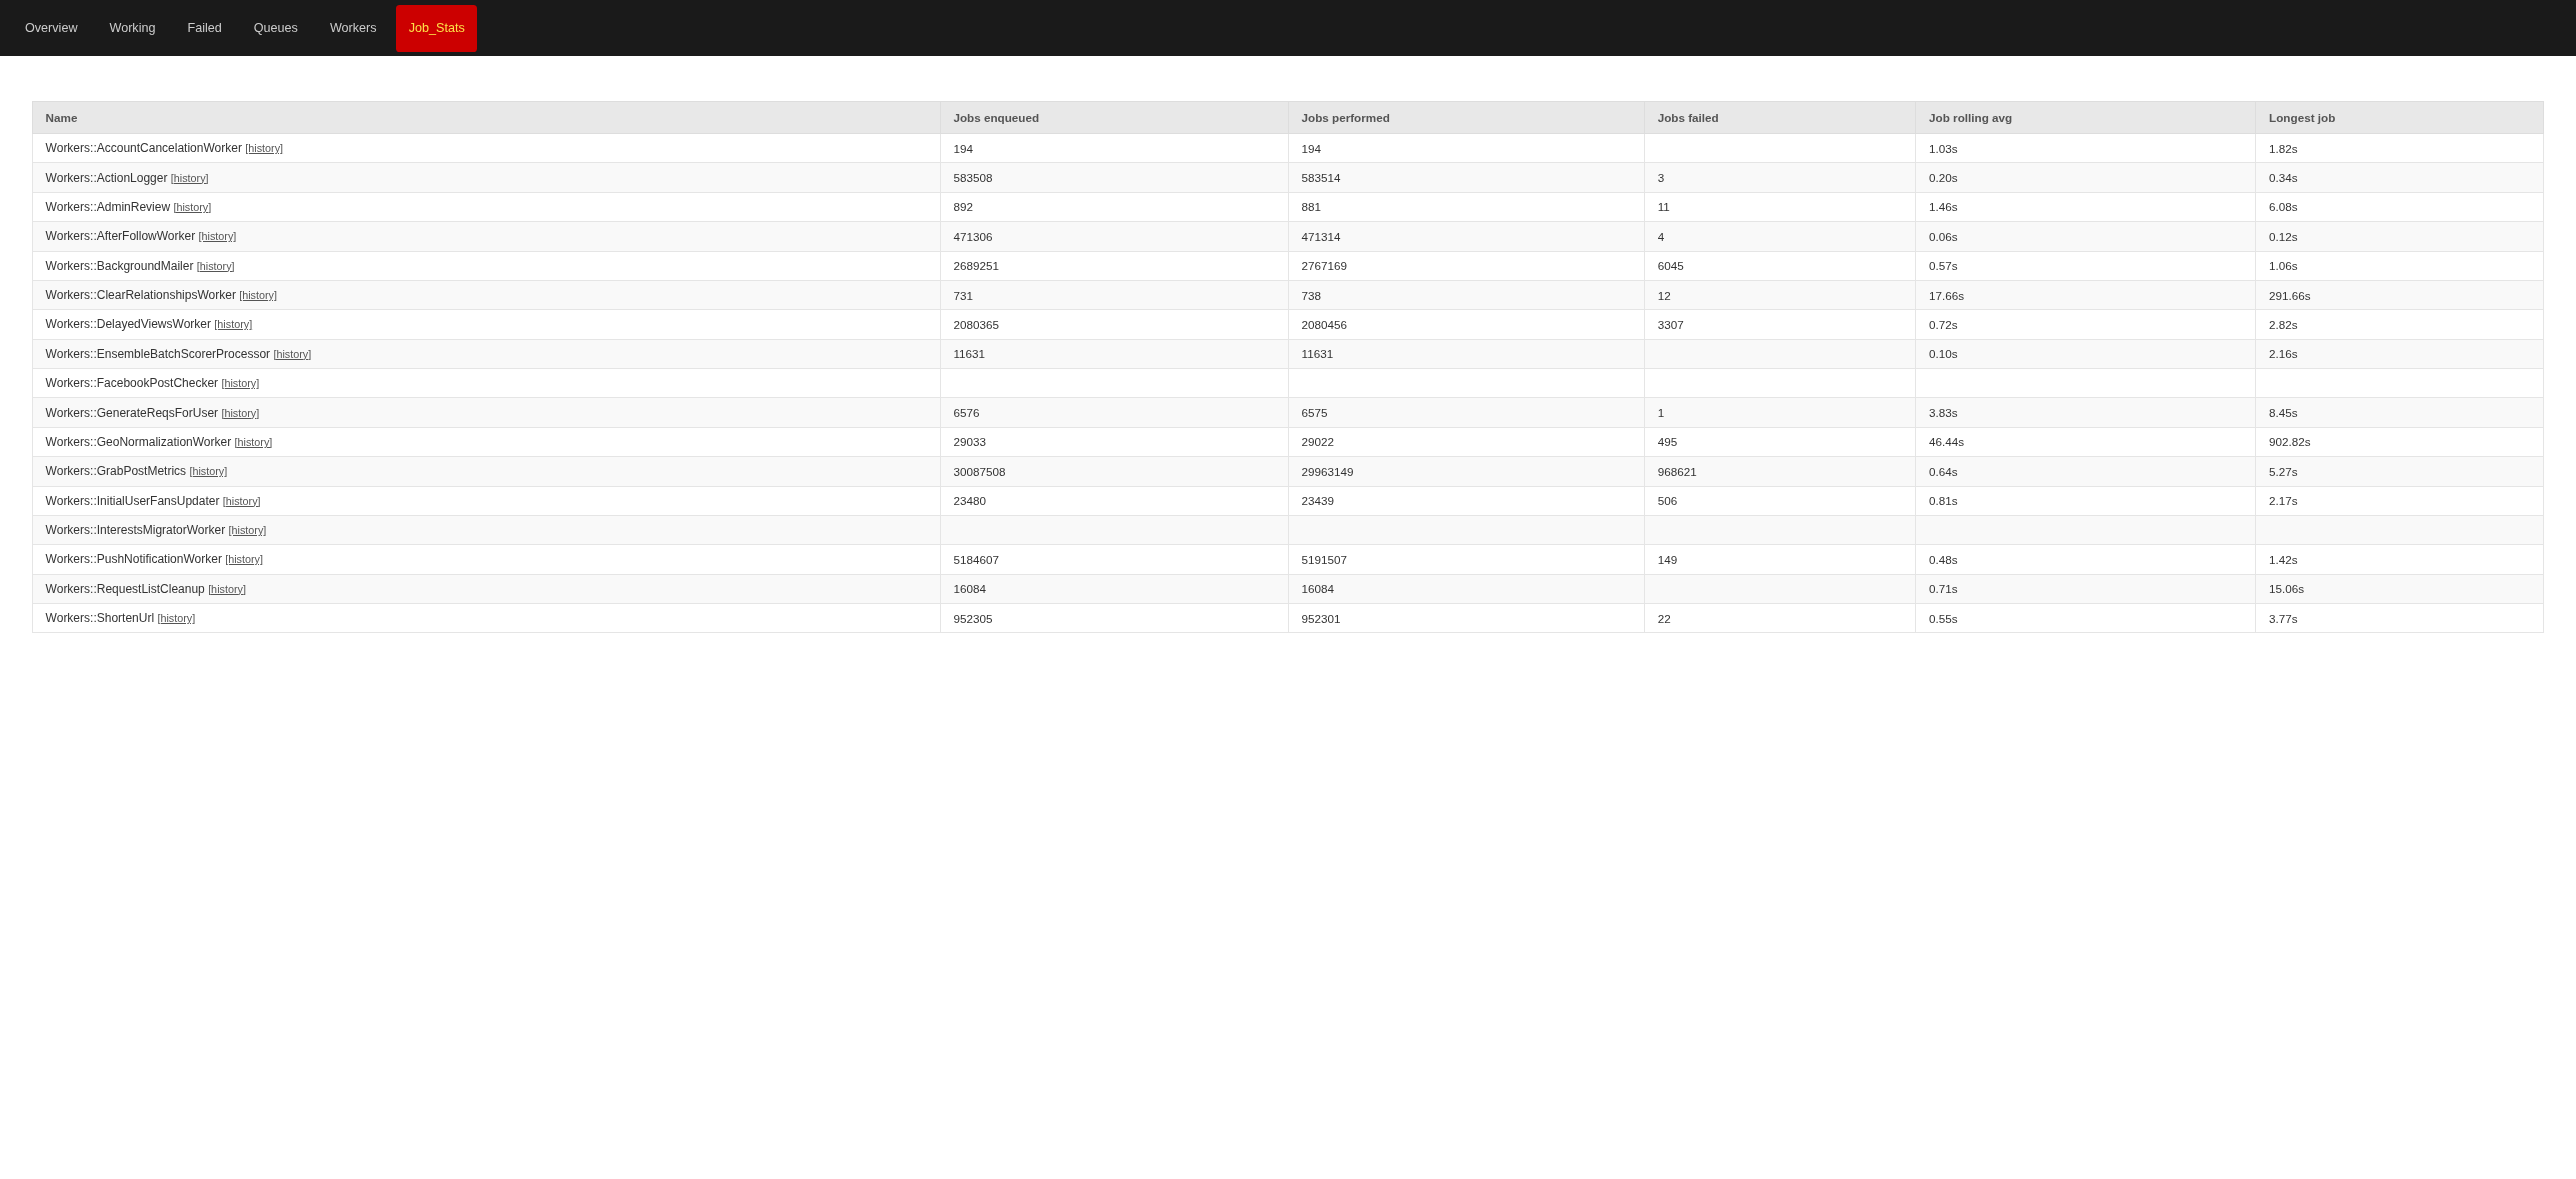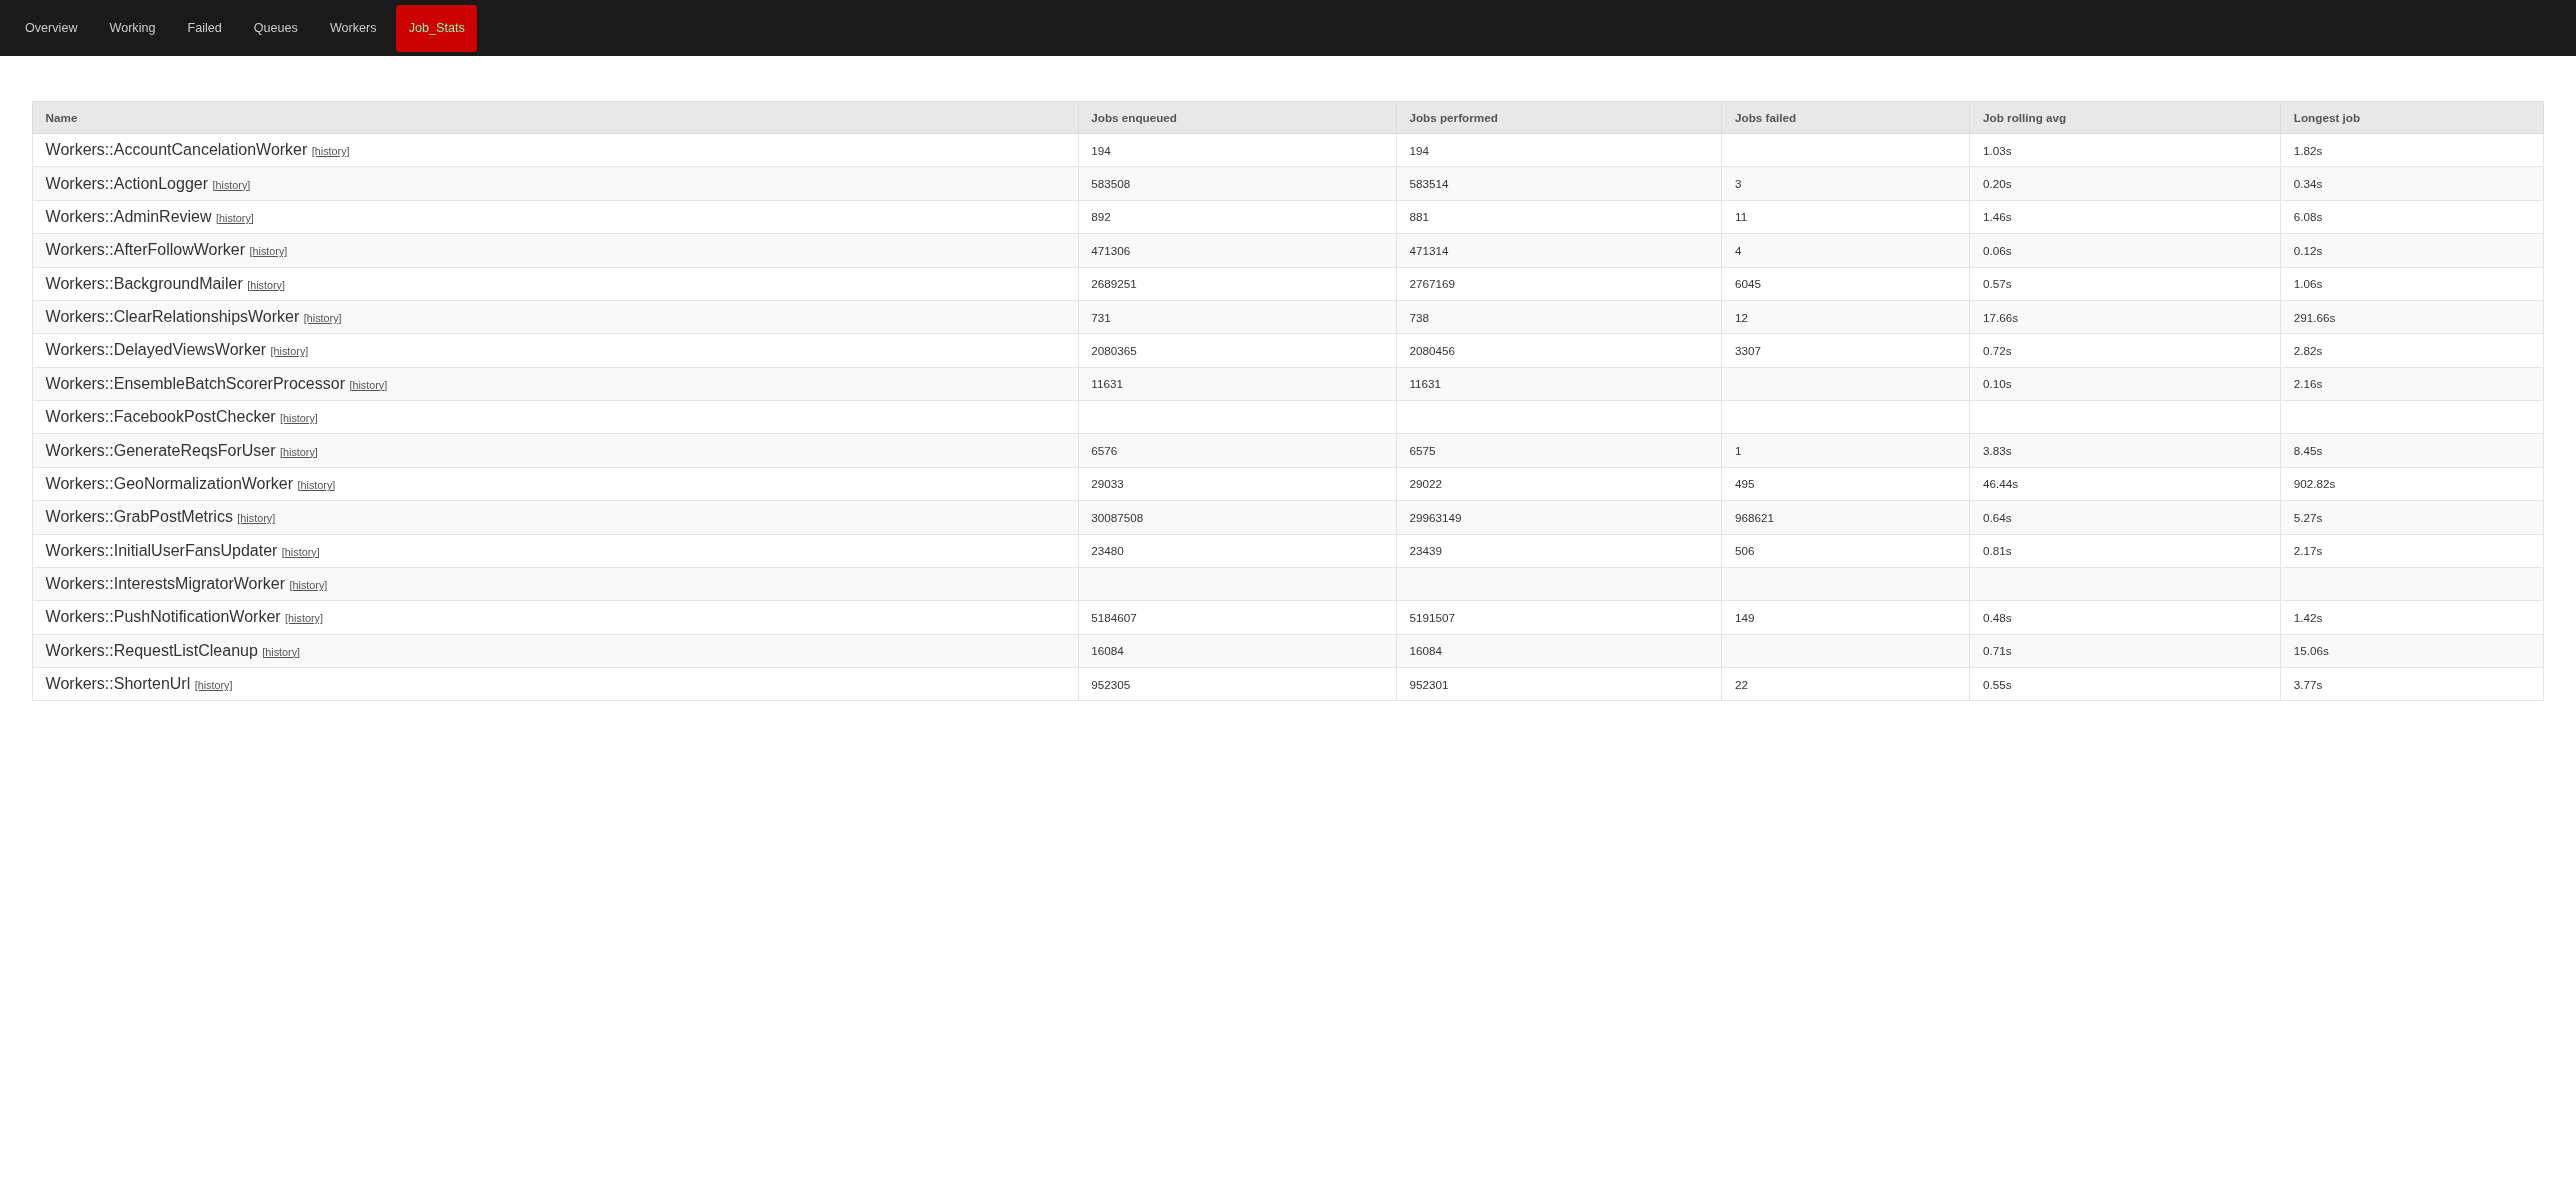--- a/index.html
+++ b/index.html
@@ -17,21 +17,21 @@
       color: #ccc;
       text-decoration: none;
       padding: 0 16px;
       display: flex;
       align-items: center;
       font-size: 12.6px;
       font-weight: normal;
     }
     nav a.active {
       background: #cc0000;
-      color: #86efac;
+      color: #fde047;
       border-radius: 3.6px;
       margin: 4.5px 3.6px;
       padding: 0 12.6px;
     }
 
     
     .content {
       padding: 25px 32px 36px 32px;
       background: #fff;
       min-height: calc(100vh - 40px);
@@ -77,21 +77,21 @@
       border: 0.9px solid #e5e5e5;
       color: #333;
     }
     tbody td a {
       color: #333;
       text-decoration: underline;
       font-size: 10.8px;
       margin-top: 39px;
     }
 
-    .worker-name { font-size: 16px; }
+    .worker-name { font-size: 12px; }
     .history-link { color: #555; font-size: 10.8px; }
   </style>
 </head>
 <body>
 
 <nav>
 <a href="#">Overview</a>
     <a href="#">Working</a>
     <a href="#">Failed</a>
     <a href="#">Queues</a>

